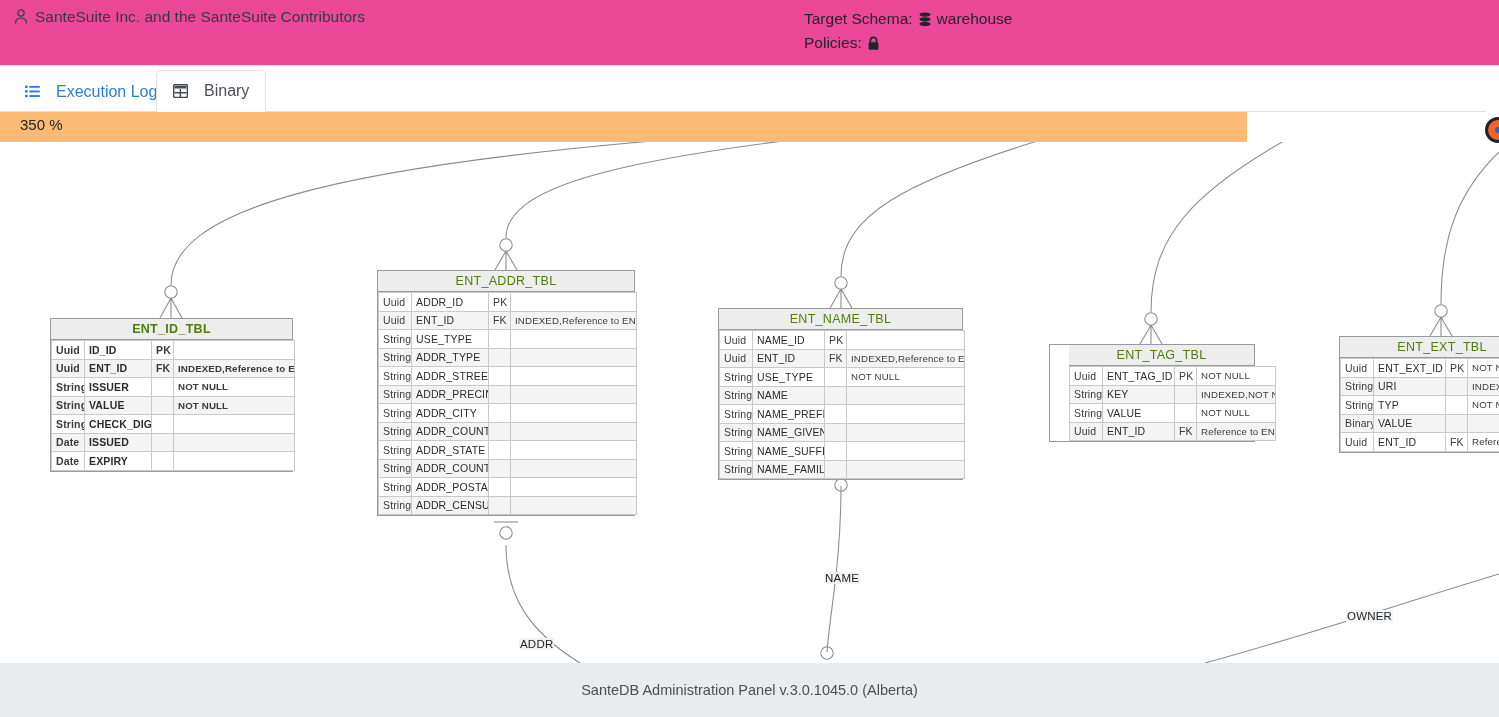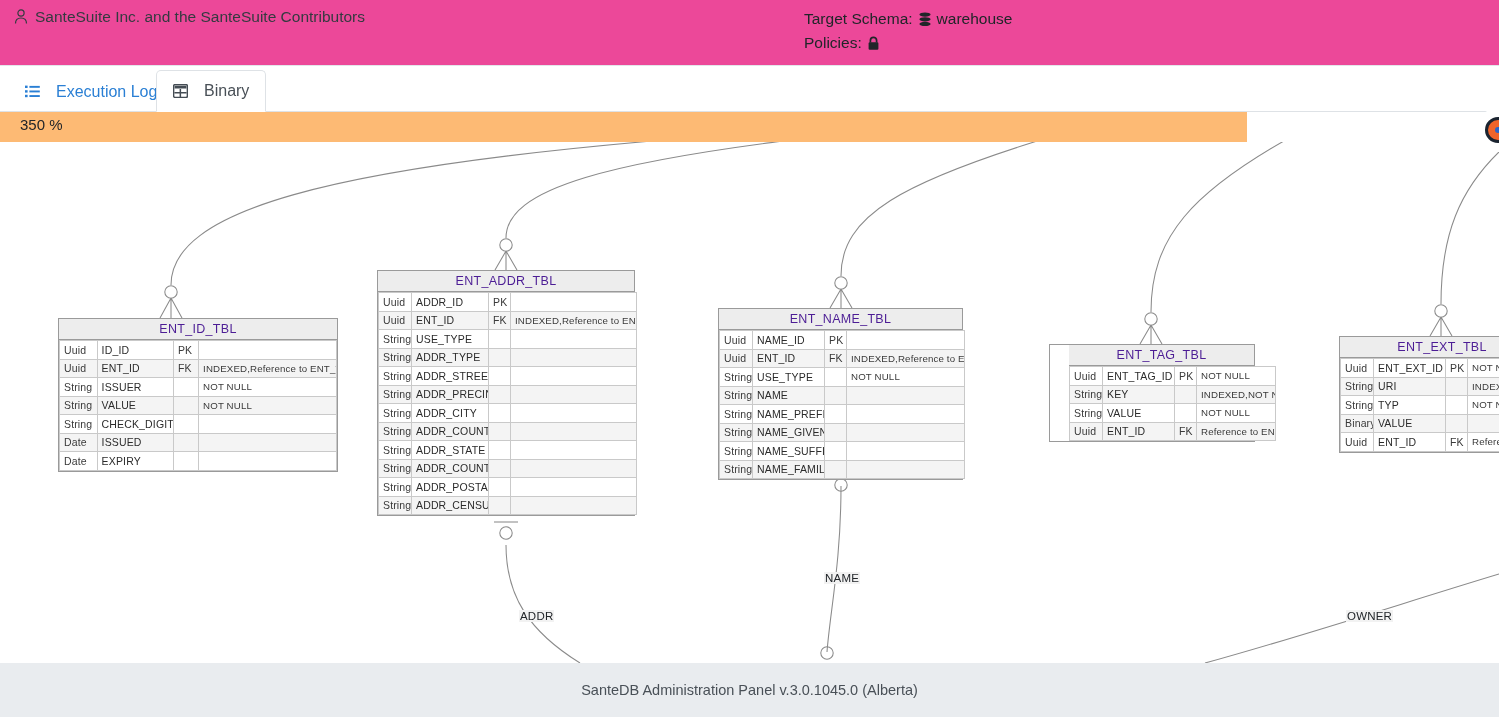--- a/index.html
+++ b/index.html
@@ -122,21 +122,21 @@
     font-size: 11.5px;
     color: #2b2b2b;
     z-index: 2;
   }
   .ertable .title {
     text-align: center;
     background: #ededed;
     border-bottom: 1px solid #9a9a9a;
     height: 21px; line-height: 21px;
     font-size: 12.5px;
-    color: #4c1d95;
+    color: #4d7c0f;
     letter-spacing: 0.3px;
   }
   .ertable table { border-collapse: collapse; width: 100%; table-layout: fixed; }
   .ertable td {
     border: 1px solid #c9c9c9;
     height: 18.5px;
     padding: 0 4px;
     white-space: nowrap;
     overflow: hidden;
     font-size: 10.5px;
@@ -275,26 +275,26 @@
         <path d="M494 380 L518 380"></path>
         <circle cx="506" cy="391" r="6.2"></circle>
 
         <path d="M829 332 L853 332"></path>
         <circle cx="841" cy="343" r="6.2"></circle>
 
         <circle cx="827" cy="511" r="6.2"></circle>
       </g>
     </svg>
 
-    <div class="edge-label" style="left:519px; top:468px;">ADDR</div>
+    <div class="edge-label" style="left:519px; top:496px;">ADDR</div>
     <div class="edge-label" style="left:824px; top:430px;">NAME</div>
     <div class="edge-label" style="left:1346px; top:468px;">OWNER</div>
 
     <div id="er-nodes">
-        <div class="ertable" style="left: 58px; top: 176px; width: 280px;">
+        <div class="ertable" style="left: 50px; top: 176px; width: 243px; font-weight: bold;">
           <div class="title">ENT_ID_TBL</div>
           <table>
             <colgroup>
               <col style="width: 33px;">
               <col style="width: 67px;">
               <col style="width: 22px;">
               <col style="width: 121px;">
             </colgroup>
             <tbody>
               <tr>

